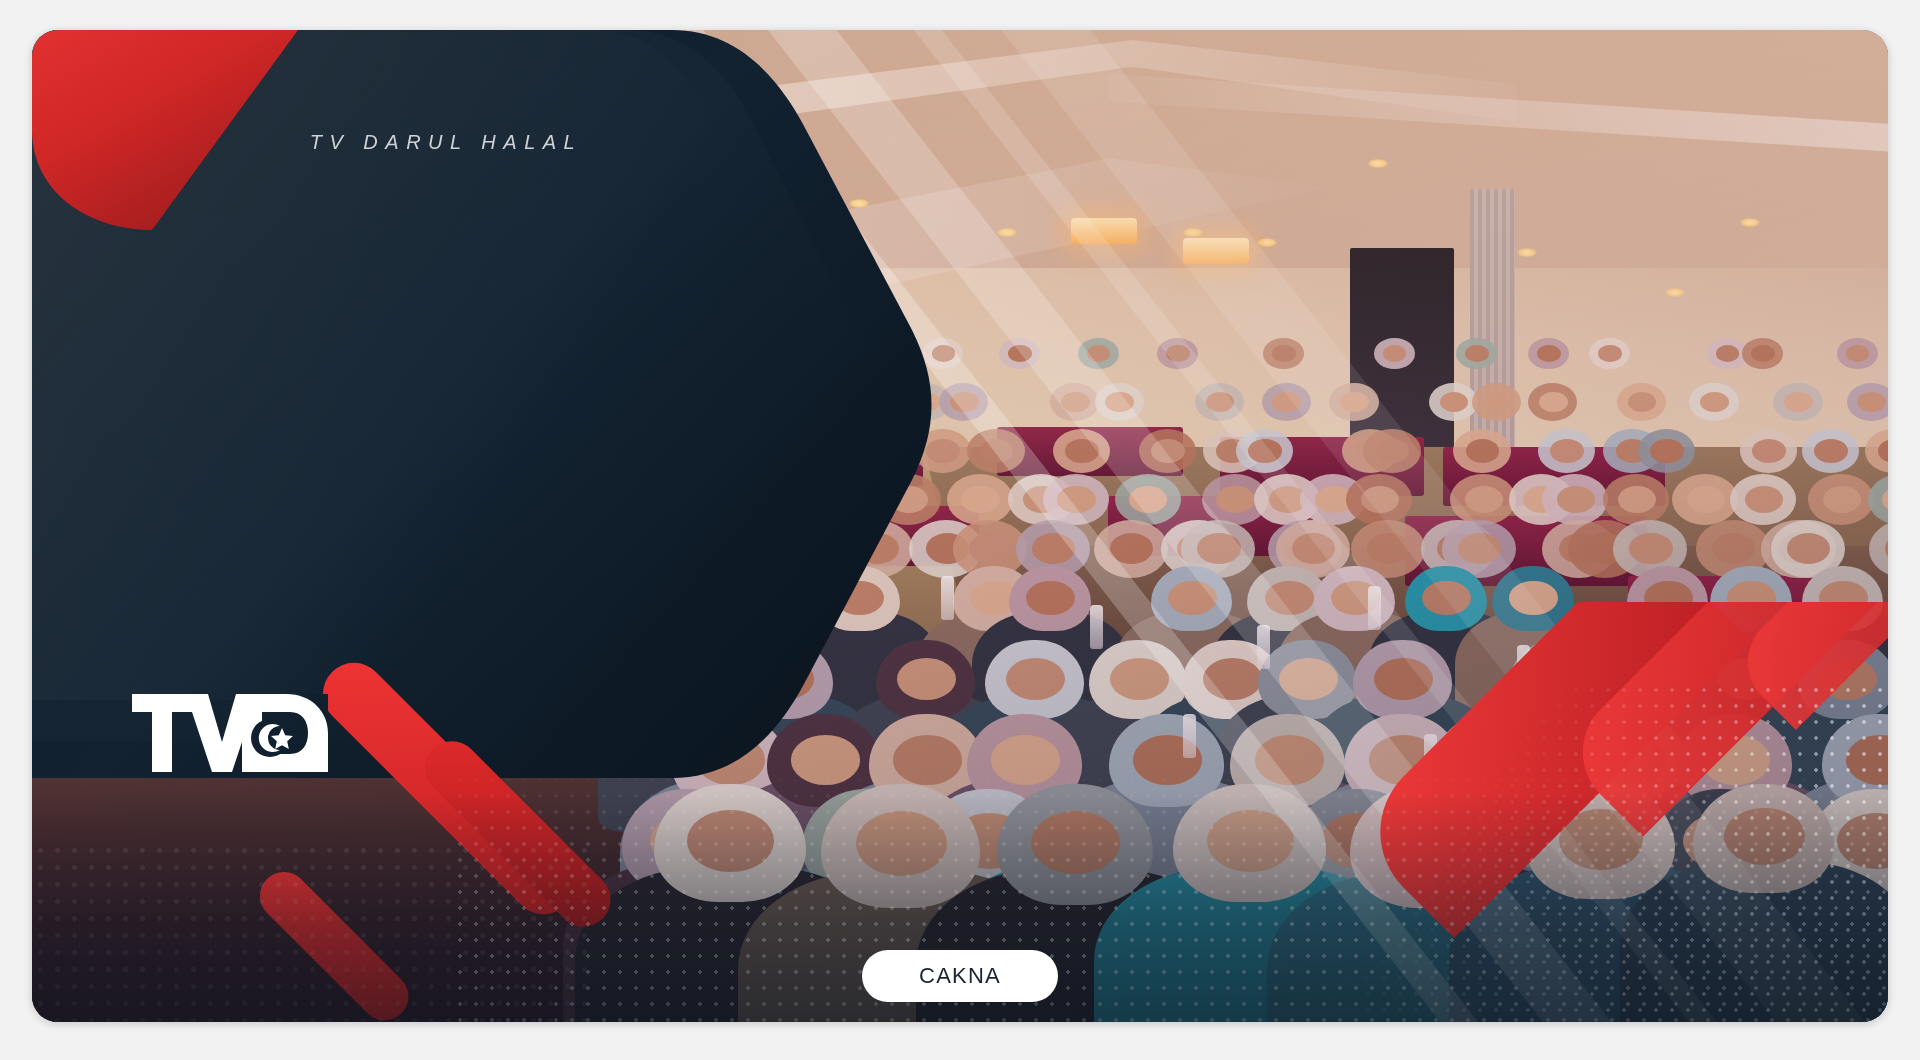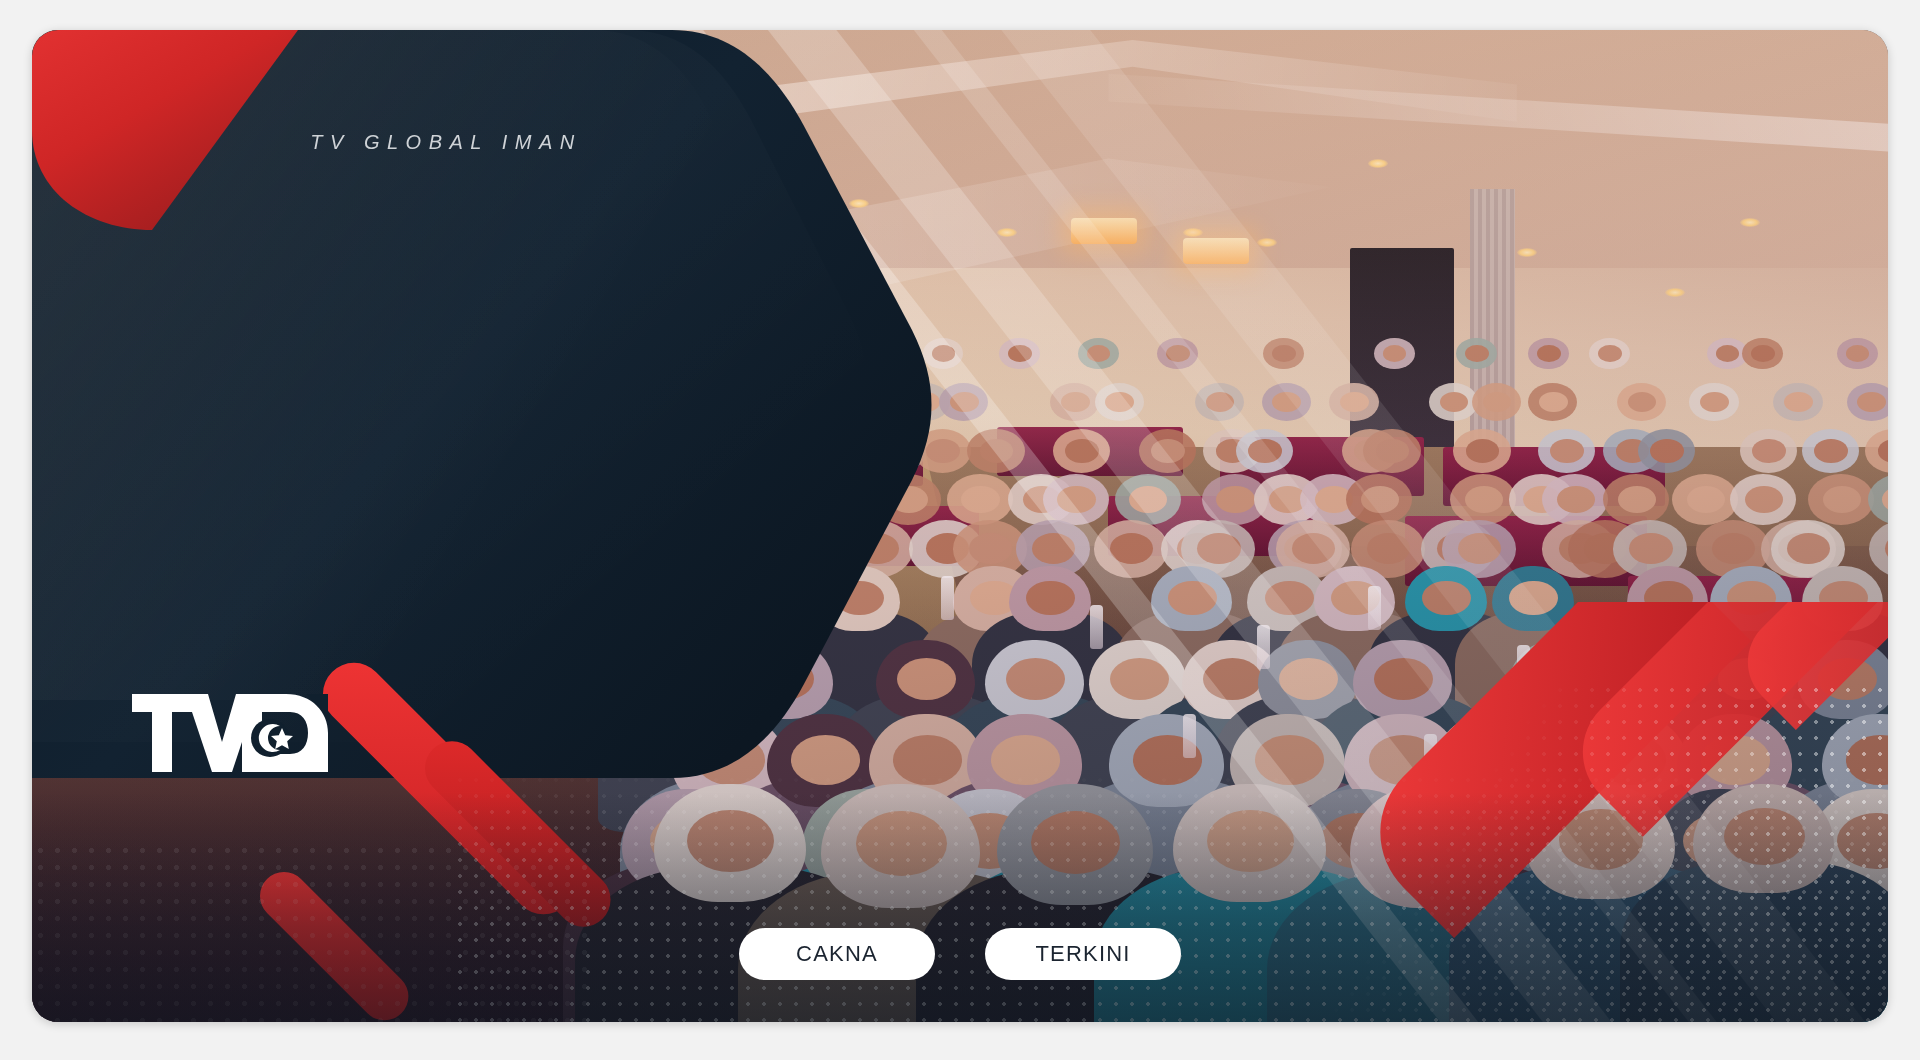--- a/index.html
+++ b/index.html
@@ -111,21 +111,21 @@
   .dots{position:absolute;pointer-events:none;
     background-image:radial-gradient(rgba(255,255,255,.55) 1.9px,transparent 2.1px);
     background-size:16px 16px;}
   .dots-dark{position:absolute;pointer-events:none;
     background-image:radial-gradient(rgba(255,255,255,.09) 2.4px,transparent 2.6px);
     background-size:17px 17px;}
 
   
   .bottom-fade{position:absolute;left:0;bottom:0;width:100%;height:230px;
     background:linear-gradient(180deg,rgba(12,20,30,0),rgba(12,20,30,.42) 58%,rgba(12,20,30,.62));}
-  .pills{position:absolute;left:0;bottom:42px;width:100%;
+  .pills{position:absolute;left:0;bottom:20px;width:100%;
     display:flex;justify-content:center;gap:50px;}
   .pill{min-width:196px;height:52px;border-radius:26px;background:#ffffff;
     display:flex;align-items:center;justify-content:center;
     font-size:22px;letter-spacing:1.2px;color:#1b2430;font-weight:400;}
 </style>
 </head>
 <body>
 
 <div id="stage">
   <div class="card">
@@ -550,21 +550,21 @@
 
     <div class="navy-wrap">
       <div class="navy"></div>
       <div class="navy2"></div>
       <div class="navy-edge"></div>
     </div>
 
     <div class="red-corner"></div>
 
     <div class="brand">
-      <div class="brand-sub">TV GLOBAL IMAN</div>
+      <div class="brand-sub">TV DARUL HALAL</div>
     </div>
 
 
     <div class="stripe stripe-a" style="left:322px;top:620px;width:330px;height:62px;transform:rotate(45deg);transform-origin:left top;"></div>
     <div class="stripe stripe-b" style="left:420px;top:700px;width:240px;height:54px;transform:rotate(45deg);transform-origin:left top;"></div>
     <div class="stripe stripe-a" style="left:252px;top:832px;width:190px;height:48px;transform:rotate(45deg);transform-origin:left top;"></div>
 
     <div class="tvd">
       <svg viewBox="0 0 200 86" width="200" height="86" aria-hidden="true">
         <g fill="#ffffff">
@@ -597,17 +597,16 @@
                 -webkit-mask-image:linear-gradient(0deg,#000 35%,transparent 100%);
                 mask-image:linear-gradient(0deg,#000 35%,transparent 100%);opacity:.75;"></div>
     <div class="dots" style="right:0;bottom:0;width:560px;height:340px;
                 -webkit-mask-image:linear-gradient(305deg,#000 30%,transparent 72%);
                 mask-image:linear-gradient(305deg,#000 30%,transparent 72%);opacity:.85;"></div>
 
     <div class="bottom-fade"></div>
 
     <div class="pills">
       <div class="pill">CAKNA</div>
-      <div class="pill">TERKINI</div>
     </div>
 
   </div>
 </div>
 
 </body></html>

